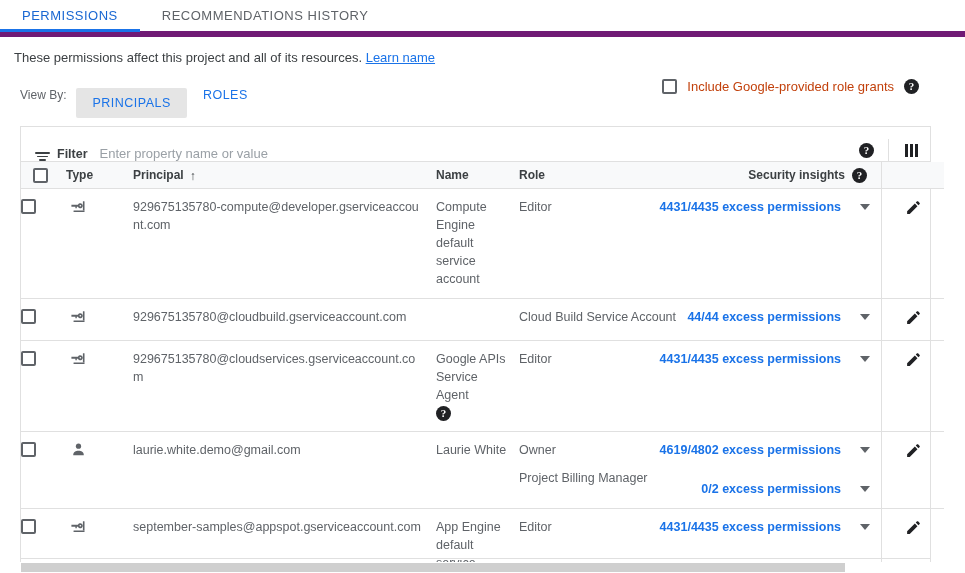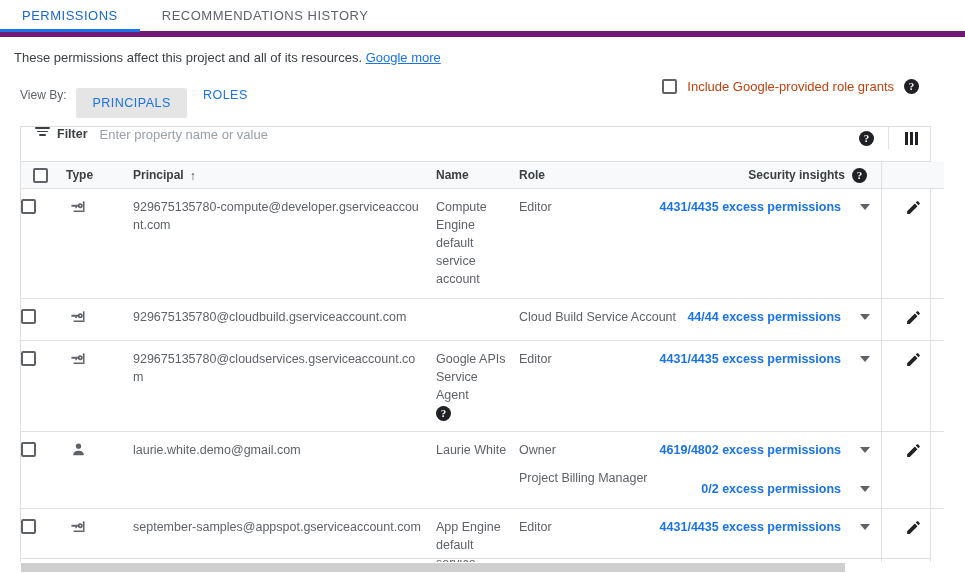--- a/index.html
+++ b/index.html
@@ -142,21 +142,21 @@
     top: 126px;
     width: 911px;
     border: 1px solid #e0e0e0;
     border-bottom: none;
     box-sizing: border-box;
     background: #fff;
   }
   .filter-bar {
     height: 34px;
     display: flex;
-    align-items: flex-start;
+    align-items: flex-end;
     padding: 0 10px 0 14px;
     border-bottom: 1px solid #e0e0e0;
     position: relative;
   }
   .filter-icon {
     display: inline-flex;
     flex-direction: column;
     justify-content: center;
     gap: 2px;
     width: 15px;
@@ -376,21 +376,21 @@
 </head>
 <body>
 
 <div class="tabbar">
   <div class="tab active">PERMISSIONS</div>
   <div class="tab">RECOMMENDATIONS HISTORY</div>
 </div>
 
 <div class="desc">
   <span>These permissions affect this project and all of its resources.</span>
-  <a href="#">Google more</a>
+  <a href="#">Learn name</a>
 </div>
 
 <div class="viewby-row">
   <span class="viewby-label">View By:</span>
   <div class="seg">
     <div class="seg-btn selected">PRINCIPALS</div>
     <div class="seg-btn">ROLES</div>
   </div>
 
   <div class="include-wrap">

